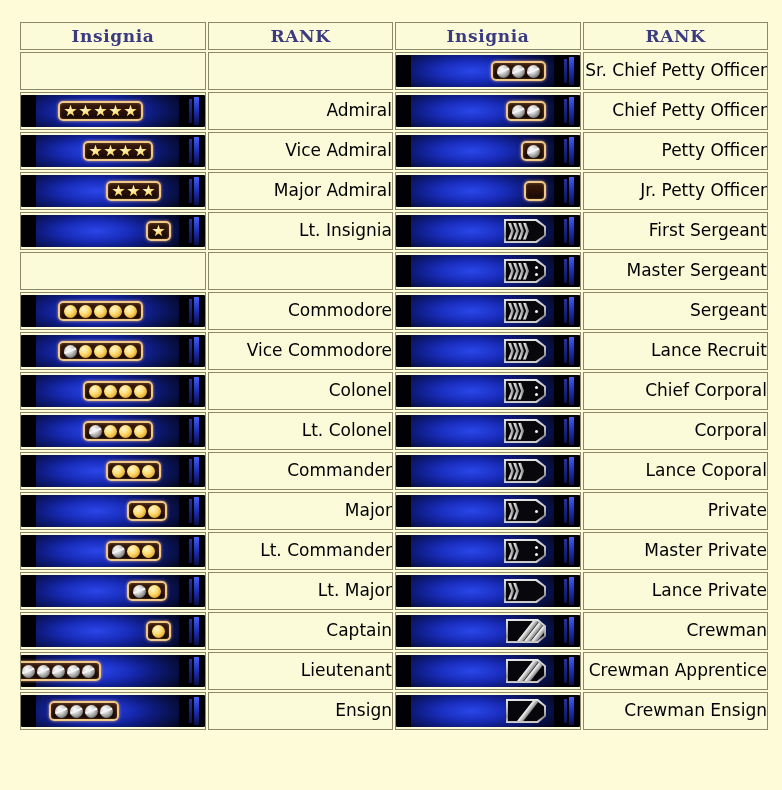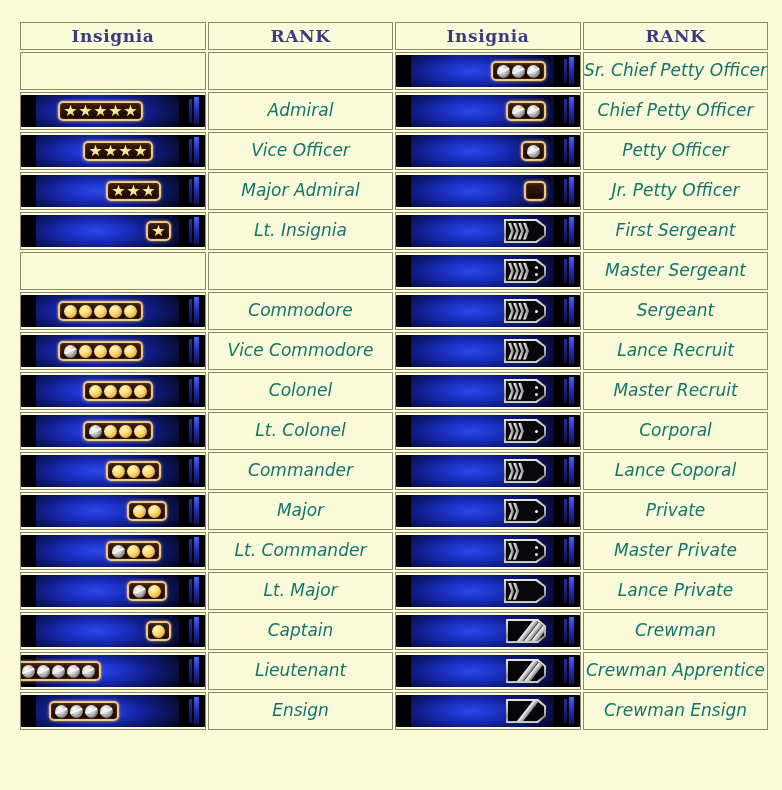--- a/index.html
+++ b/index.html
@@ -55,27 +55,26 @@
     letter-spacing: 0.6px;
     text-align: center;
     vertical-align: middle;
     line-height: 26px;
     white-space: nowrap;
   }
 
   
   td.rank-cell {
     height: 38px;
-    text-align: center;
+    text-align: right;
     vertical-align: middle;
     font-size: 17px;
-    color: #0f766e;
+    color: #000000;
     line-height: 1.12;
     padding: 0 3px;
-    font-style: italic;
   }
 
   
   td.blank-cell {
     background: #b2b2b2;
     border: 1px solid #8a8a6a;
     height: 38px;
   }
 
   
@@ -344,21 +343,21 @@
               <div class="badge" style="right: 52px;">
                 <div class="plaque">
                   <span class="star"></span>
                   <span class="star"></span>
                   <span class="star"></span>
                   <span class="star"></span>
                 </div>
               </div>
             </div>
           </td>
-          <td class="rank-cell">Vice Officer</td>
+          <td class="rank-cell">Vice Admiral</td>
           <td class="ins-cell">
             <div class="bar">
               <div class="glow"></div>
               <div class="rightstripe2"></div>
               <div class="rightstripe"></div>
               <div class="badge" style="right: 34px;">
                 <div class="plaque">
                   <span class="silver-dot"></span>
                 </div>
               </div>
@@ -560,21 +559,21 @@
                     <span class="chev"></span>
                   </div>
                   <div class="dots">
                     <i></i>
                     <i></i>
                   </div>
                 </div>
               </div>
             </div>
           </td>
-          <td class="rank-cell">Master Recruit</td>
+          <td class="rank-cell">Chief Corporal</td>
         </tr>
         <tr>
           <td class="ins-cell">
             <div class="bar">
               <div class="glow"></div>
               <div class="rightstripe2"></div>
               <div class="rightstripe"></div>
               <div class="badge" style="right: 52px;">
                 <div class="plaque">
                   <span class="silver-dot"></span>

